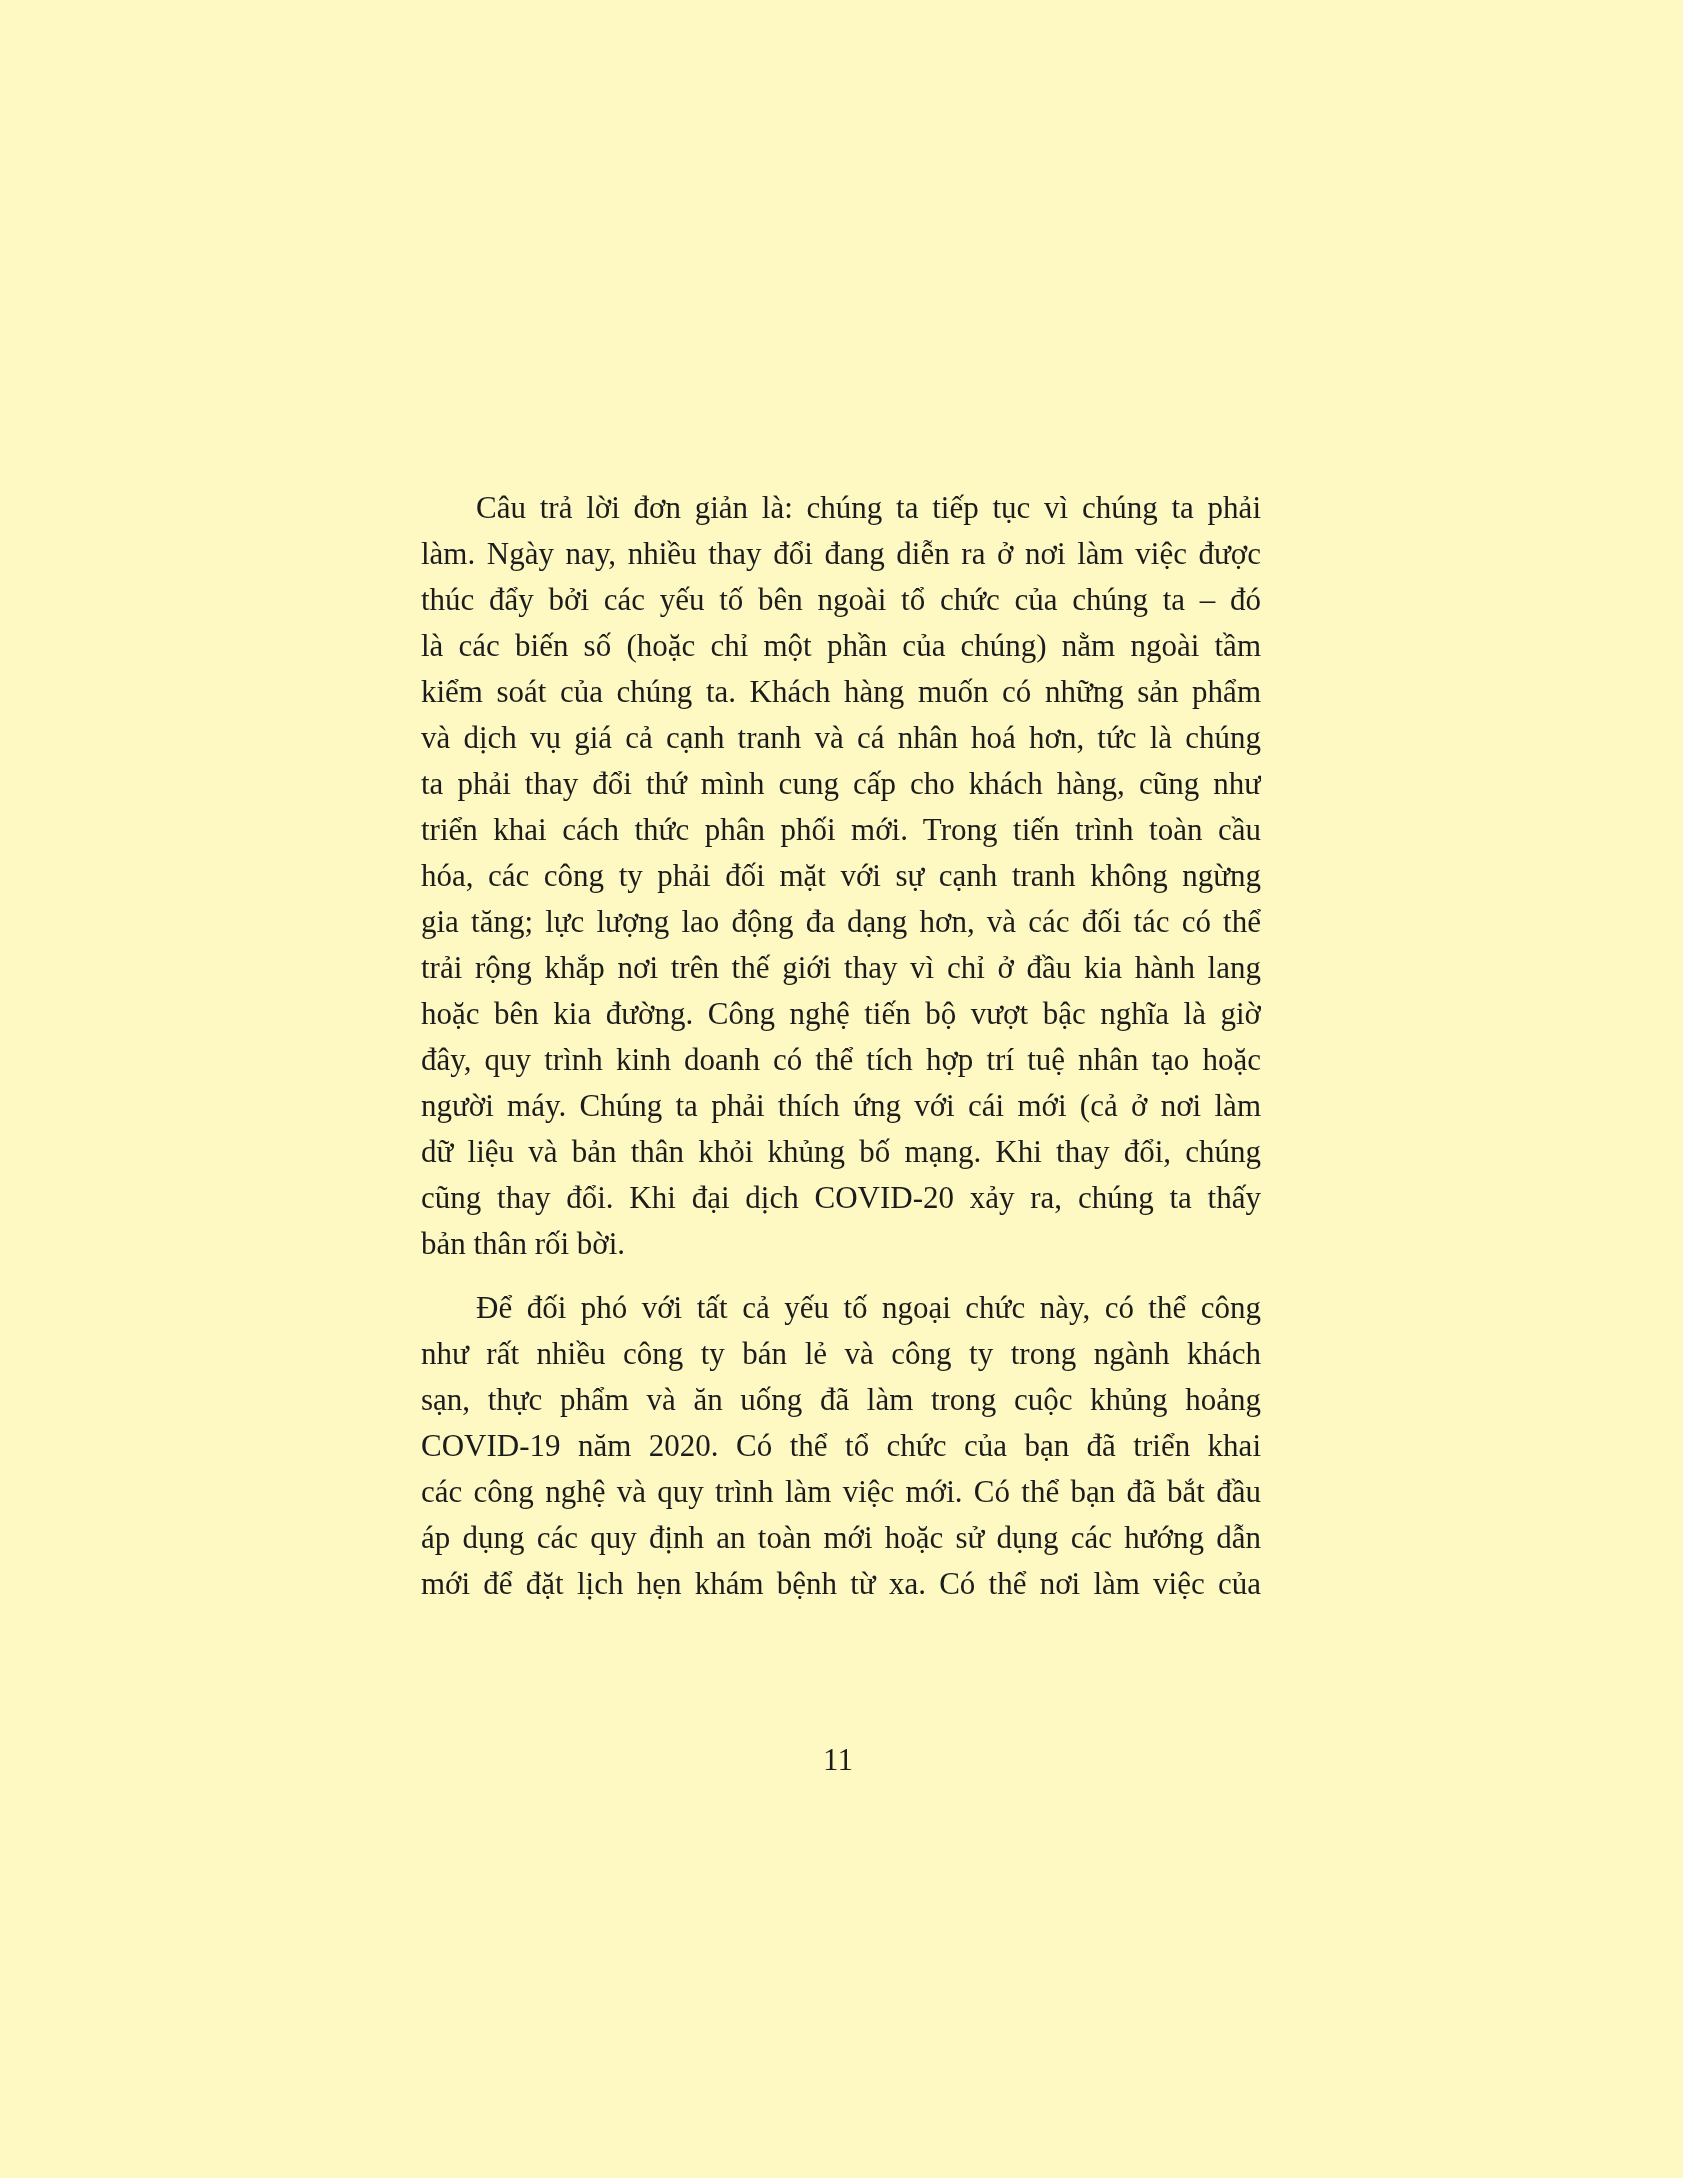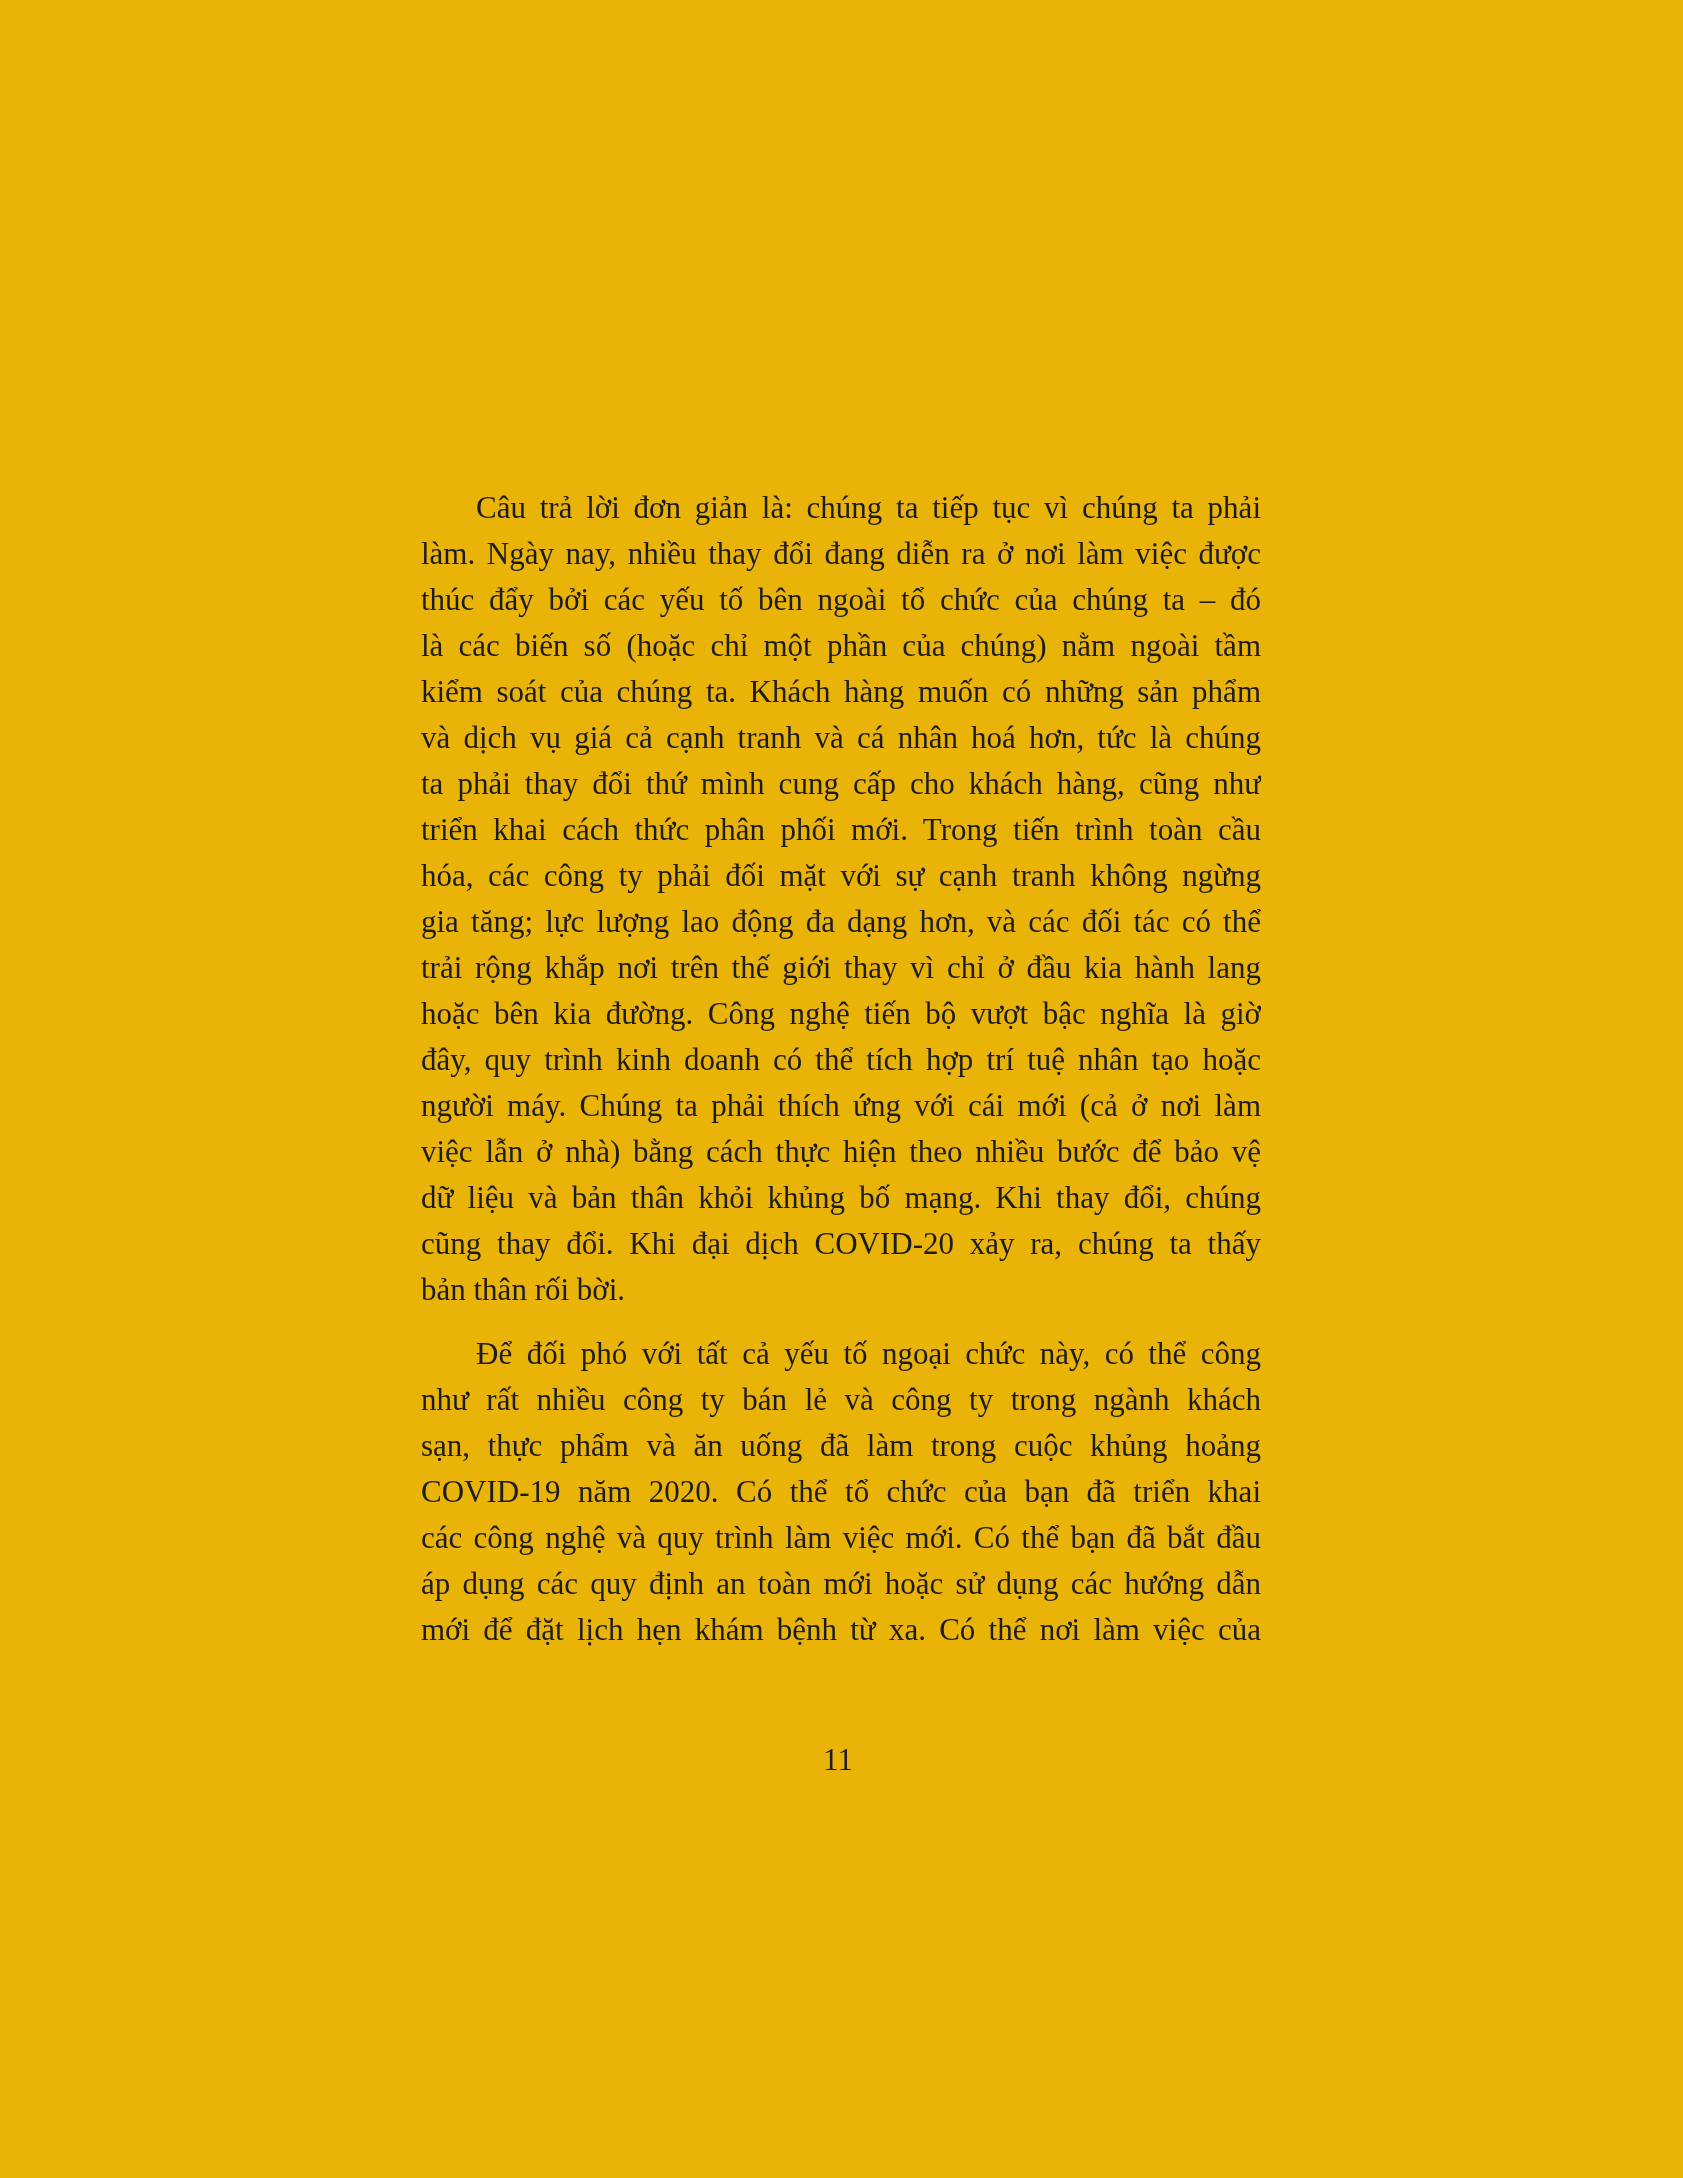--- a/index.html
+++ b/index.html
@@ -8,21 +8,21 @@
     width: 1683px;
     height: 2178px;
     background: #ffffff;
     font-family: "Liberation Serif", "DejaVu Serif", serif;
     overflow: hidden;
   }
   .book-page {
     position: relative;
     width: 1683px;
     height: 2178px;
-    background: #eab308;
+    background: #fef9c3;
   }
   .text-block {
     position: absolute;
     left: 421px;
     top: 485px;
     width: 840px;
     color: #1c1c1c;
     font-size: 31px;
     line-height: 46px;
   }
@@ -66,21 +66,20 @@
         <div class="line">kiểm soát của chúng ta. Khách hàng muốn có những sản phẩm</div>
         <div class="line">và dịch vụ giá cả cạnh tranh và cá nhân hoá hơn, tức là chúng</div>
         <div class="line">ta phải thay đổi thứ mình cung cấp cho khách hàng, cũng như</div>
         <div class="line">triển khai cách thức phân phối mới. Trong tiến trình toàn cầu</div>
         <div class="line">hóa, các công ty phải đối mặt với sự cạnh tranh không ngừng</div>
         <div class="line">gia tăng; lực lượng lao động đa dạng hơn, và các đối tác có thể</div>
         <div class="line">trải rộng khắp nơi trên thế giới thay vì chỉ ở đầu kia hành lang</div>
         <div class="line">hoặc bên kia đường. Công nghệ tiến bộ vượt bậc nghĩa là giờ</div>
         <div class="line">đây, quy trình kinh doanh có thể tích hợp trí tuệ nhân tạo hoặc</div>
         <div class="line">người máy. Chúng ta phải thích ứng với cái mới (cả ở nơi làm</div>
-        <div class="line">việc lẫn ở nhà) bằng cách thực hiện theo nhiều bước để bảo vệ</div>
         <div class="line">dữ liệu và bản thân khỏi khủng bố mạng. Khi thay đổi, chúng</div>
         <div class="line">cũng thay đổi. Khi đại dịch COVID-20 xảy ra, chúng ta thấy</div>
         <div class="line flush-left">bản thân rối bời.</div>
       </div>
       <div class="paragraph">
         <div class="line indent">Để đối phó với tất cả yếu tố ngoại chức này, có thể công</div>
         <div class="line">như rất nhiều công ty bán lẻ và công ty trong ngành khách</div>
         <div class="line">sạn, thực phẩm và ăn uống đã làm trong cuộc khủng hoảng</div>
         <div class="line">COVID-19 năm 2020. Có thể tổ chức của bạn đã triển khai</div>
         <div class="line">các công nghệ và quy trình làm việc mới. Có thể bạn đã bắt đầu</div>

